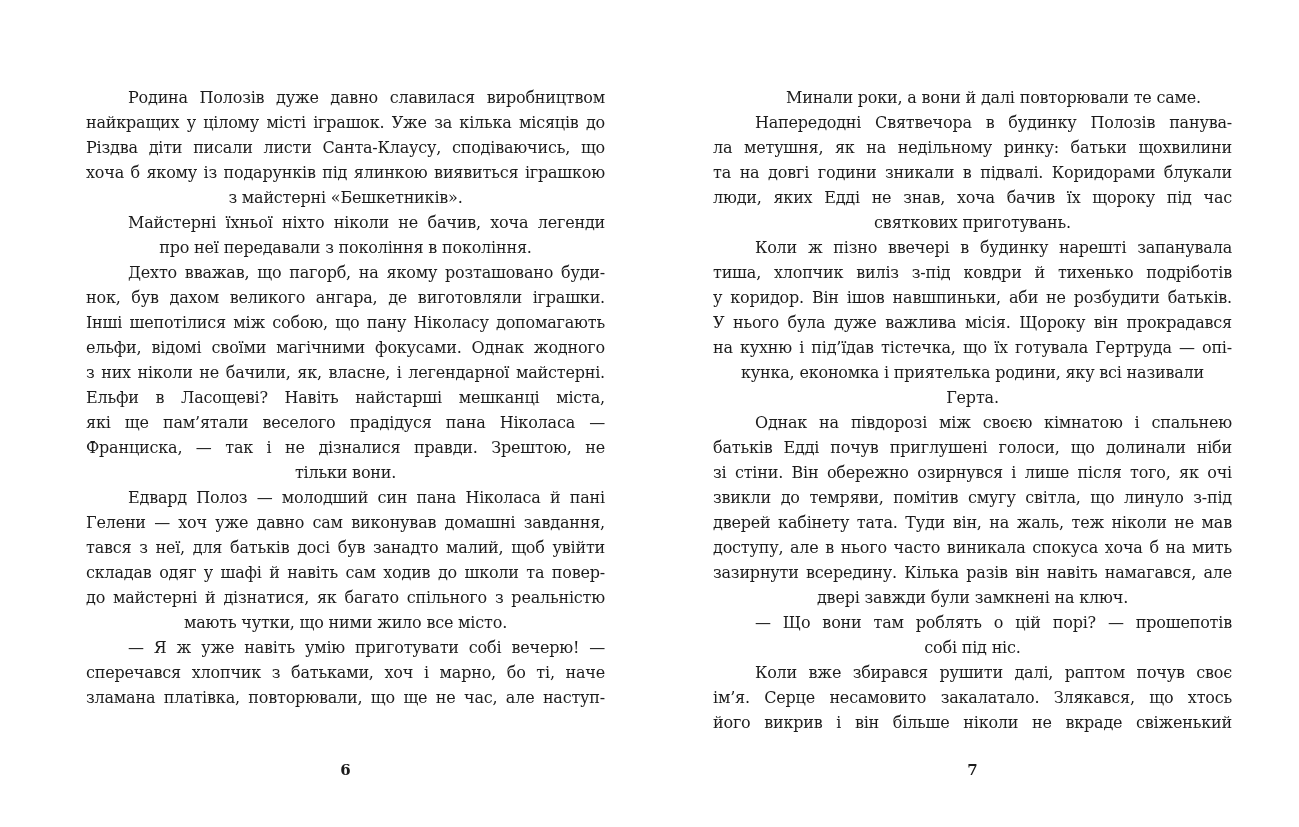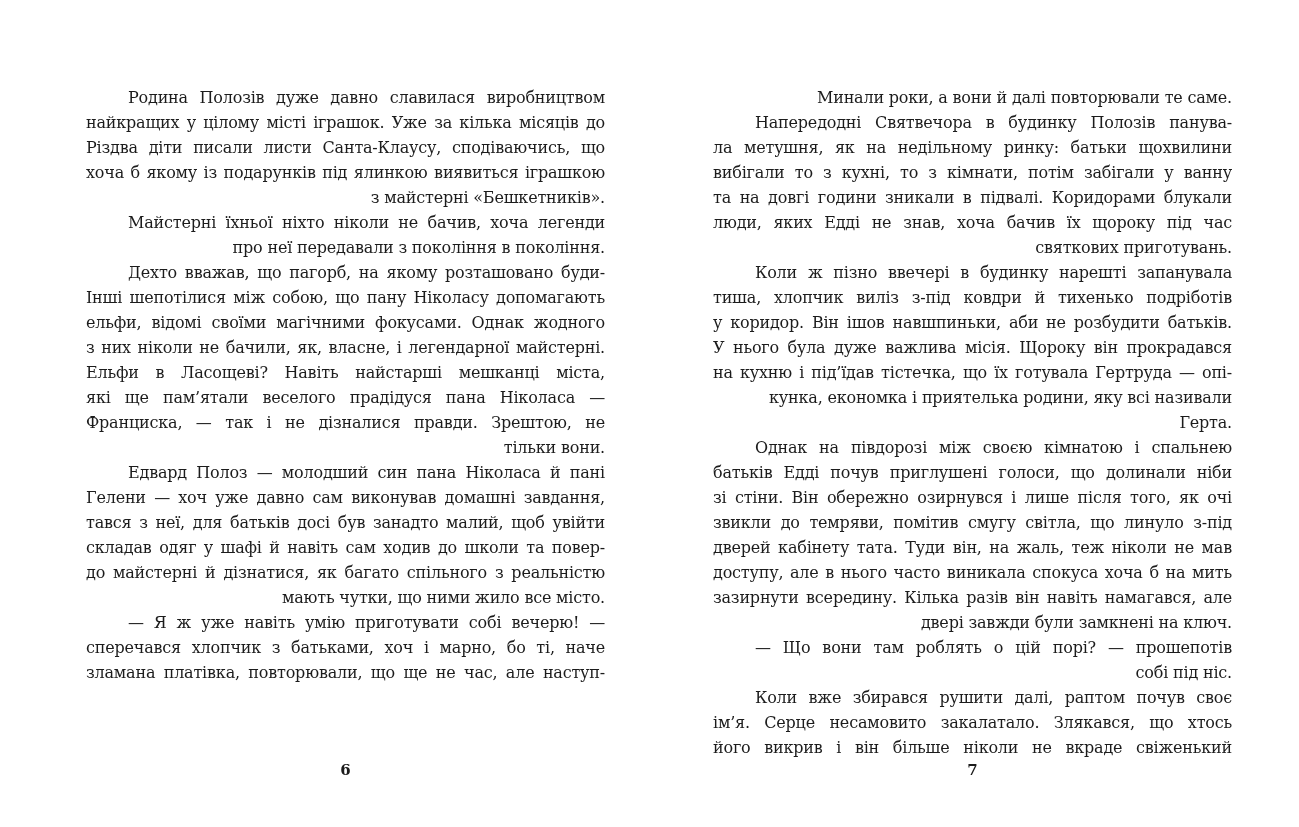--- a/index.html
+++ b/index.html
@@ -32,21 +32,21 @@
     top: 85px;
     width: 519px;
     font-size: 16px;
     line-height: 25px;
     letter-spacing: -0.2px;
   }
   .page.left  .page-text { left: 86px; }
   .page.right .page-text { left: 63px; }
   .para { margin: 0; }
   .line {
-    text-align: right;
+    text-align: center;
     min-height: 25px;
   }
   .line.first { text-indent: 42px; }
   .line.just {
     text-align: justify;
     text-align-last: justify;
   }
   .page-number {
     position: absolute;
     top: 761px;
@@ -72,20 +72,21 @@
           <div class="line just">Різдва діти писали листи Санта-Клаусу, сподіваючись, що</div>
           <div class="line just">хоча б якому із подарунків під ялинкою виявиться іграшкою</div>
           <div class="line">з майстерні «Бешкетників».</div>
         </div>
         <div class="para">
           <div class="line first just">Майстерні їхньої ніхто ніколи не бачив, хоча легенди</div>
           <div class="line">про неї передавали з покоління в покоління.</div>
         </div>
         <div class="para">
           <div class="line first just">Дехто вважав, що пагорб, на якому розташовано буди-</div>
+          <div class="line just">нок, був дахом великого ангара, де виготовляли іграшки.</div>
           <div class="line just">Інші шепотілися між собою, що пану Ніколасу допомагають</div>
           <div class="line just">ельфи, відомі своїми магічними фокусами. Однак жодного</div>
           <div class="line just">з них ніколи не бачили, як, власне, і легендарної майстерні.</div>
           <div class="line just">Ельфи в Ласощеві? Навіть найстарші мешканці міста,</div>
           <div class="line just">які ще пам’ятали веселого прадідуся пана Ніколаса —</div>
           <div class="line just">Франциска, — так і не дізналися правди. Зрештою, не</div>
           <div class="line">тільки вони.</div>
         </div>
         <div class="para">
           <div class="line first just">Едвард Полоз — молодший син пана Ніколаса й пані</div>
@@ -105,21 +106,20 @@
   </div>
 
   <div class="page right">
     <div class="page-text">
         <div class="para">
           <div class="line first">Минали роки, а вони й далі повторювали те саме.</div>
         </div>
         <div class="para">
           <div class="line first just">Напередодні Святвечора в будинку Полозів панува-</div>
           <div class="line just">ла метушня, як на недільному ринку: батьки щохвилини</div>
-          <div class="line just">вибігали то з кухні, то з кімнати, потім забігали у ванну</div>
           <div class="line just">та на довгі години зникали в підвалі. Коридорами блукали</div>
           <div class="line just">люди, яких Едді не знав, хоча бачив їх щороку під час</div>
           <div class="line">святкових приготувань.</div>
         </div>
         <div class="para">
           <div class="line first just">Коли ж пізно ввечері в будинку нарешті запанувала</div>
           <div class="line just">тиша, хлопчик виліз з-під ковдри й тихенько подріботів</div>
           <div class="line just">у коридор. Він ішов навшпиньки, аби не розбудити батьків.</div>
           <div class="line just">У нього була дуже важлива місія. Щороку він прокрадався</div>
           <div class="line just">на кухню і під’їдав тістечка, що їх готувала Гертруда — опі-</div>

